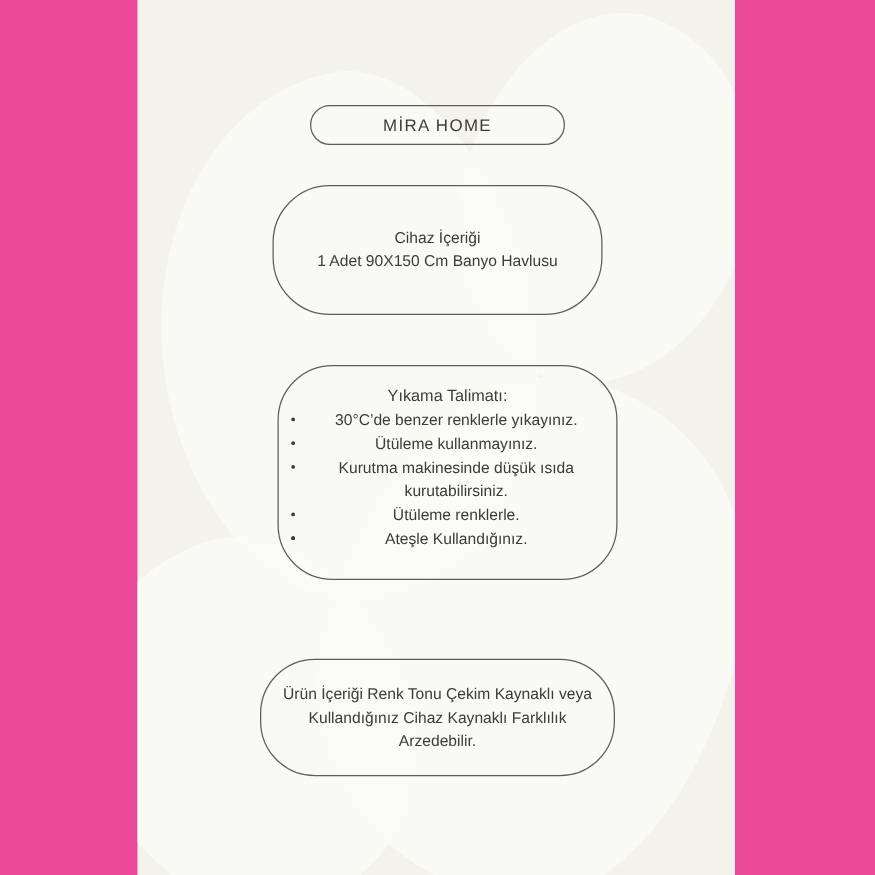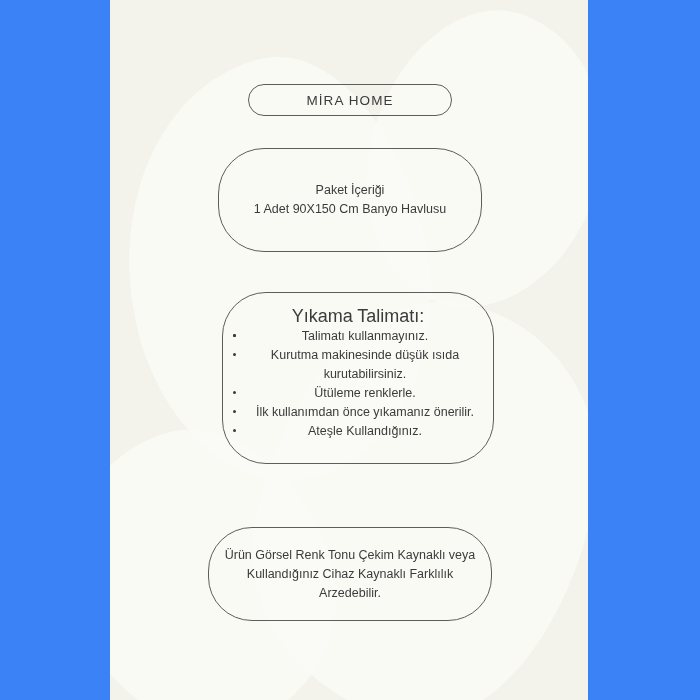--- a/index.html
+++ b/index.html
@@ -6,21 +6,21 @@
   html, body {
     margin: 0;
     padding: 0;
     background: #ffffff;
   }
 
   #page {
     position: relative;
     width: 700px;
     height: 700px;
-    background: #3b82f6;
+    background: #ec4899;
     overflow: hidden;
     font-family: "Liberation Sans", "DejaVu Sans", sans-serif;
     -webkit-font-smoothing: antialiased;
   }
 
   
   .panel {
     position: absolute;
     left: 110px;
     top: 0;
@@ -117,21 +117,21 @@
   .wash-card {
     left: 222px;
     top: 292px;
     width: 272px;
     height: 172px;
     border-radius: 44px;
     justify-content: flex-start;
     padding-top: 14px;
   }
   .wash-title {
-    font-size: 18px;
+    font-size: 13px;
     line-height: 19px;
     color: #3b3b3b;
     text-align: center;
     margin-bottom: 1px;
   }
   .wash-list {
     list-style: none;
     margin: 0;
     padding: 0;
     width: 100%;
@@ -183,57 +183,57 @@
     <div class="wm wm-d"></div>
   </div>
 
   <div class="content">
 
     <div class="card brand-pill">
       <div class="brand-text">MİRA HOME</div>
     </div>
 
     <div class="card package-card">
-      <div class="package-line">Paket İçeriği</div>
+      <div class="package-line">Cihaz İçeriği</div>
       <div class="package-line">1 Adet 90X150  Cm Banyo Havlusu</div>
     </div>
 
     <div class="card wash-card">
       <div class="wash-title">Yıkama Talimatı:</div>
       <ul class="wash-list">
         <li class="wash-item">
           <span class="bullet"></span>
-        </li>
-        <li class="wash-item">
-          <span class="bullet"></span>
-          <span>Talimatı kullanmayınız.</span>
+          <span>30°C’de benzer renklerle yıkayınız.</span>
+        </li>
+        <li class="wash-item">
+          <span class="bullet"></span>
+          <span>Ütüleme kullanmayınız.</span>
         </li>
         <li class="wash-item">
           <span class="bullet"></span>
           <span>Kurutma makinesinde düşük ısıda</span>
         </li>
         <li class="wash-item cont">
           
           <span>kurutabilirsiniz.</span>
         </li>
         <li class="wash-item">
           <span class="bullet"></span>
           <span>Ütüleme renklerle.</span>
         </li>
         <li class="wash-item">
           <span class="bullet"></span>
-          <span>İlk kullanımdan önce yıkamanız önerilir.</span>
         </li>
         <li class="wash-item">
           <span class="bullet"></span>
           <span>Ateşle Kullandığınız.</span>
         </li>
       </ul>
     </div>
 
     <div class="card disclaimer-card">
-      <div class="disclaimer-line">Ürün Görsel Renk Tonu Çekim Kaynaklı veya</div>
+      <div class="disclaimer-line">Ürün İçeriği Renk Tonu Çekim Kaynaklı veya</div>
       <div class="disclaimer-line">Kullandığınız Cihaz Kaynaklı Farklılık</div>
       <div class="disclaimer-line">Arzedebilir.</div>
     </div>
 
   </div>
 </div>
 
 </body></html>

